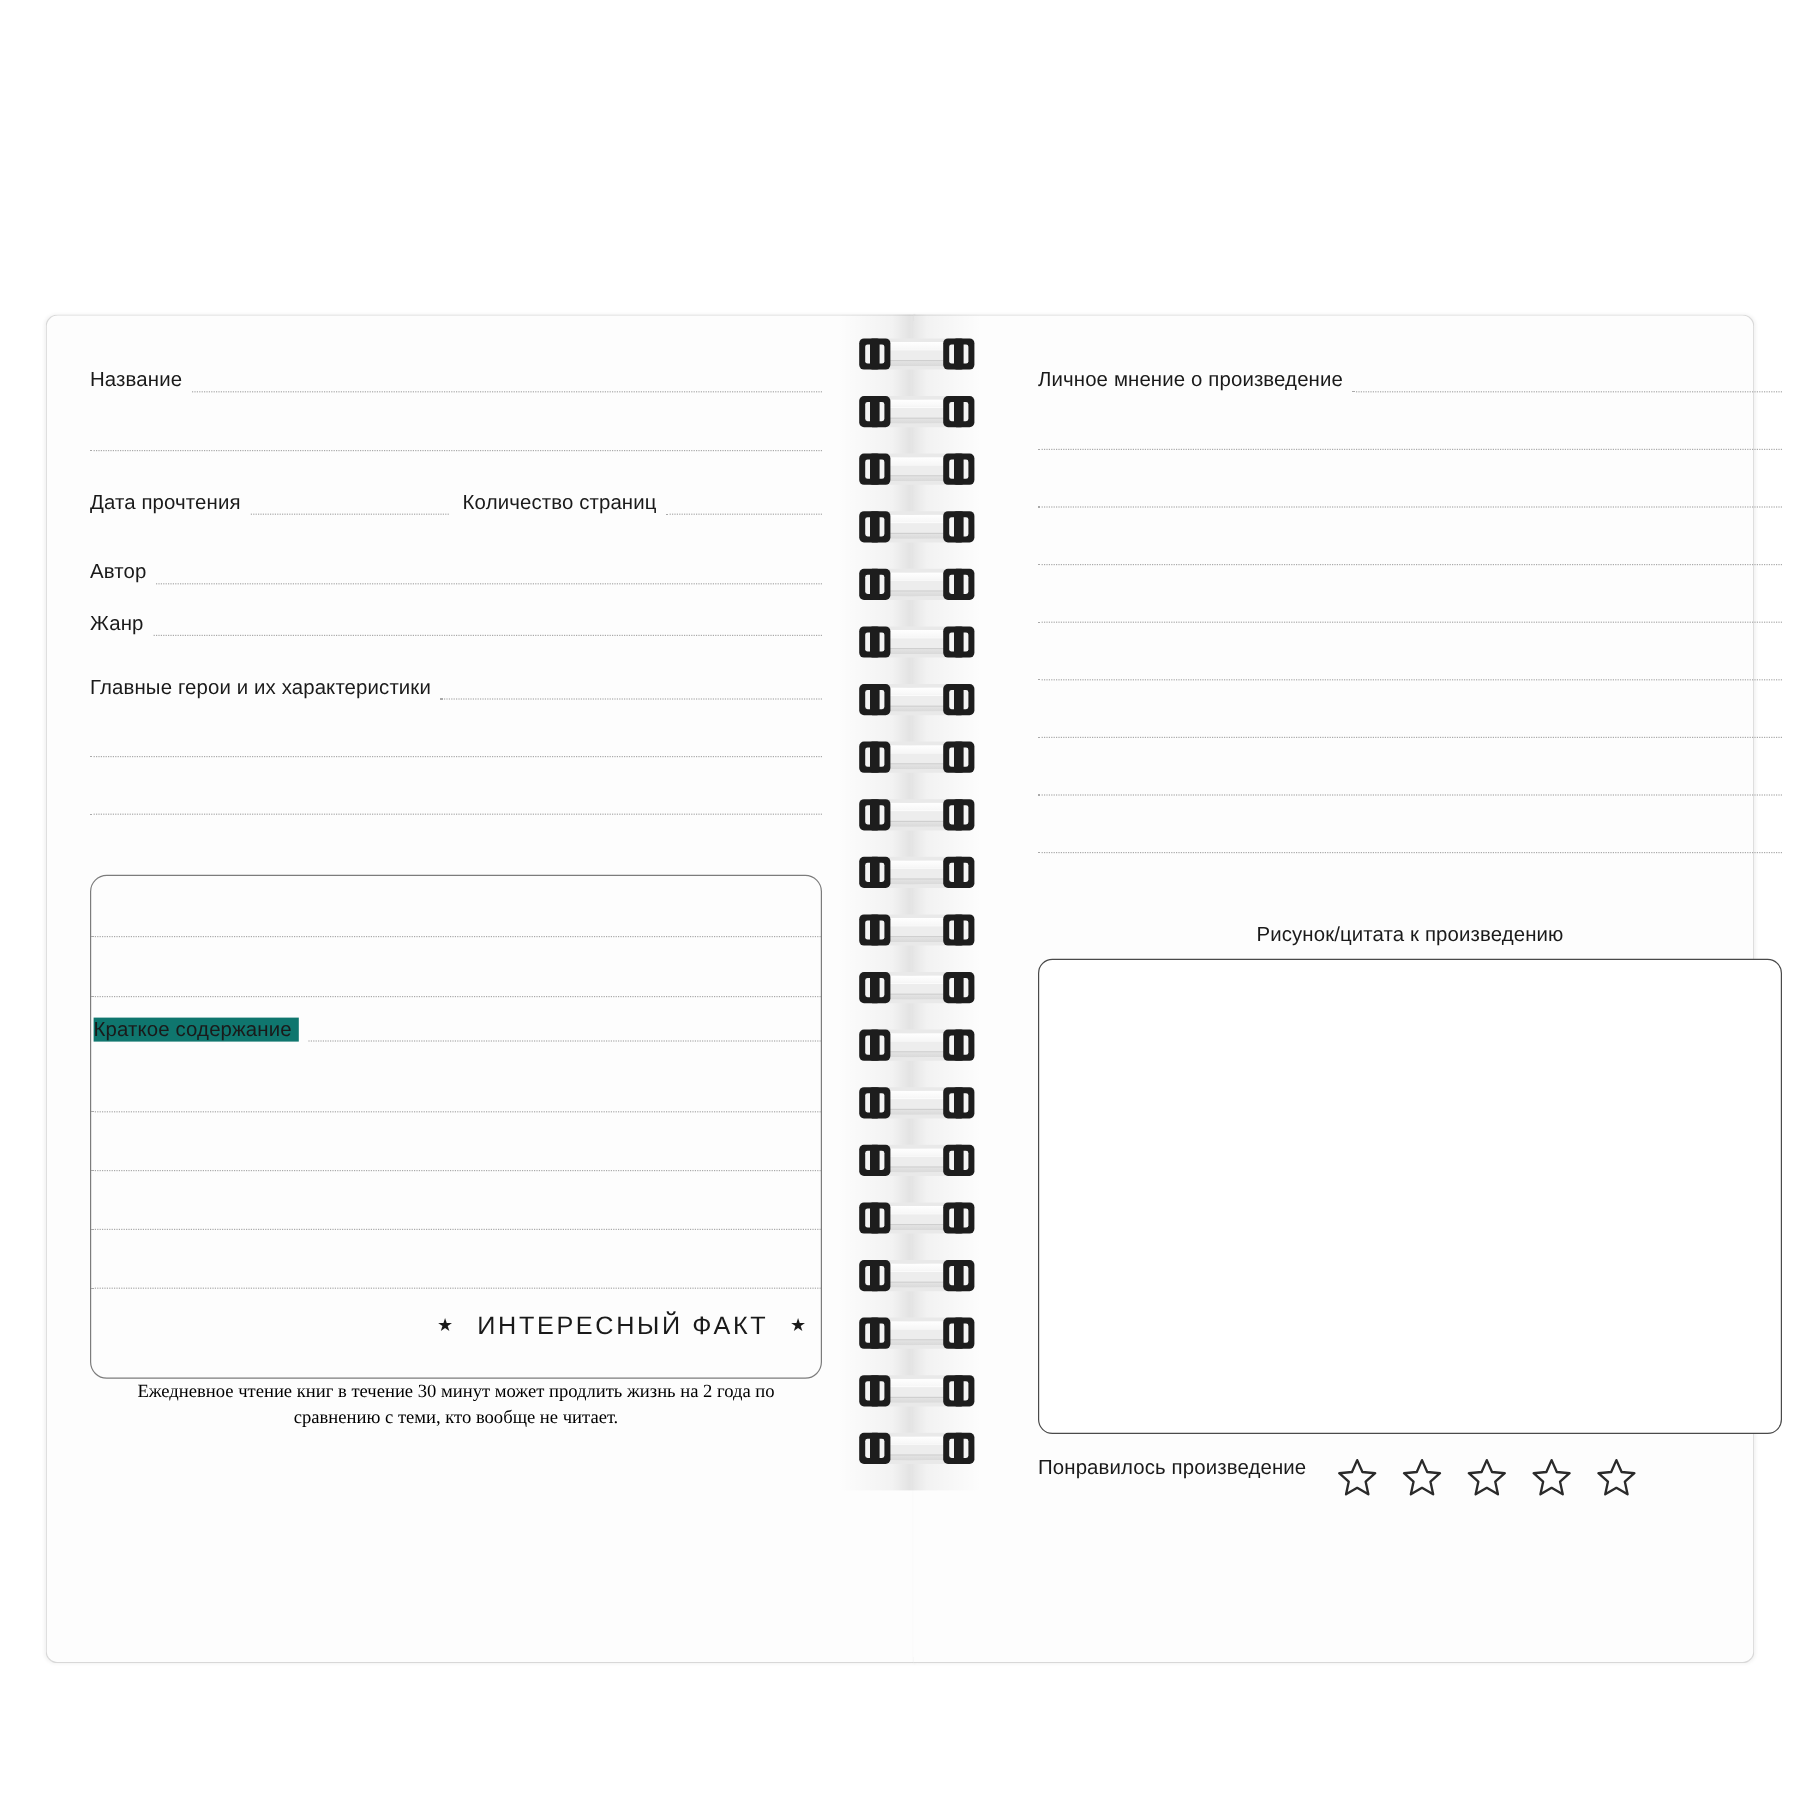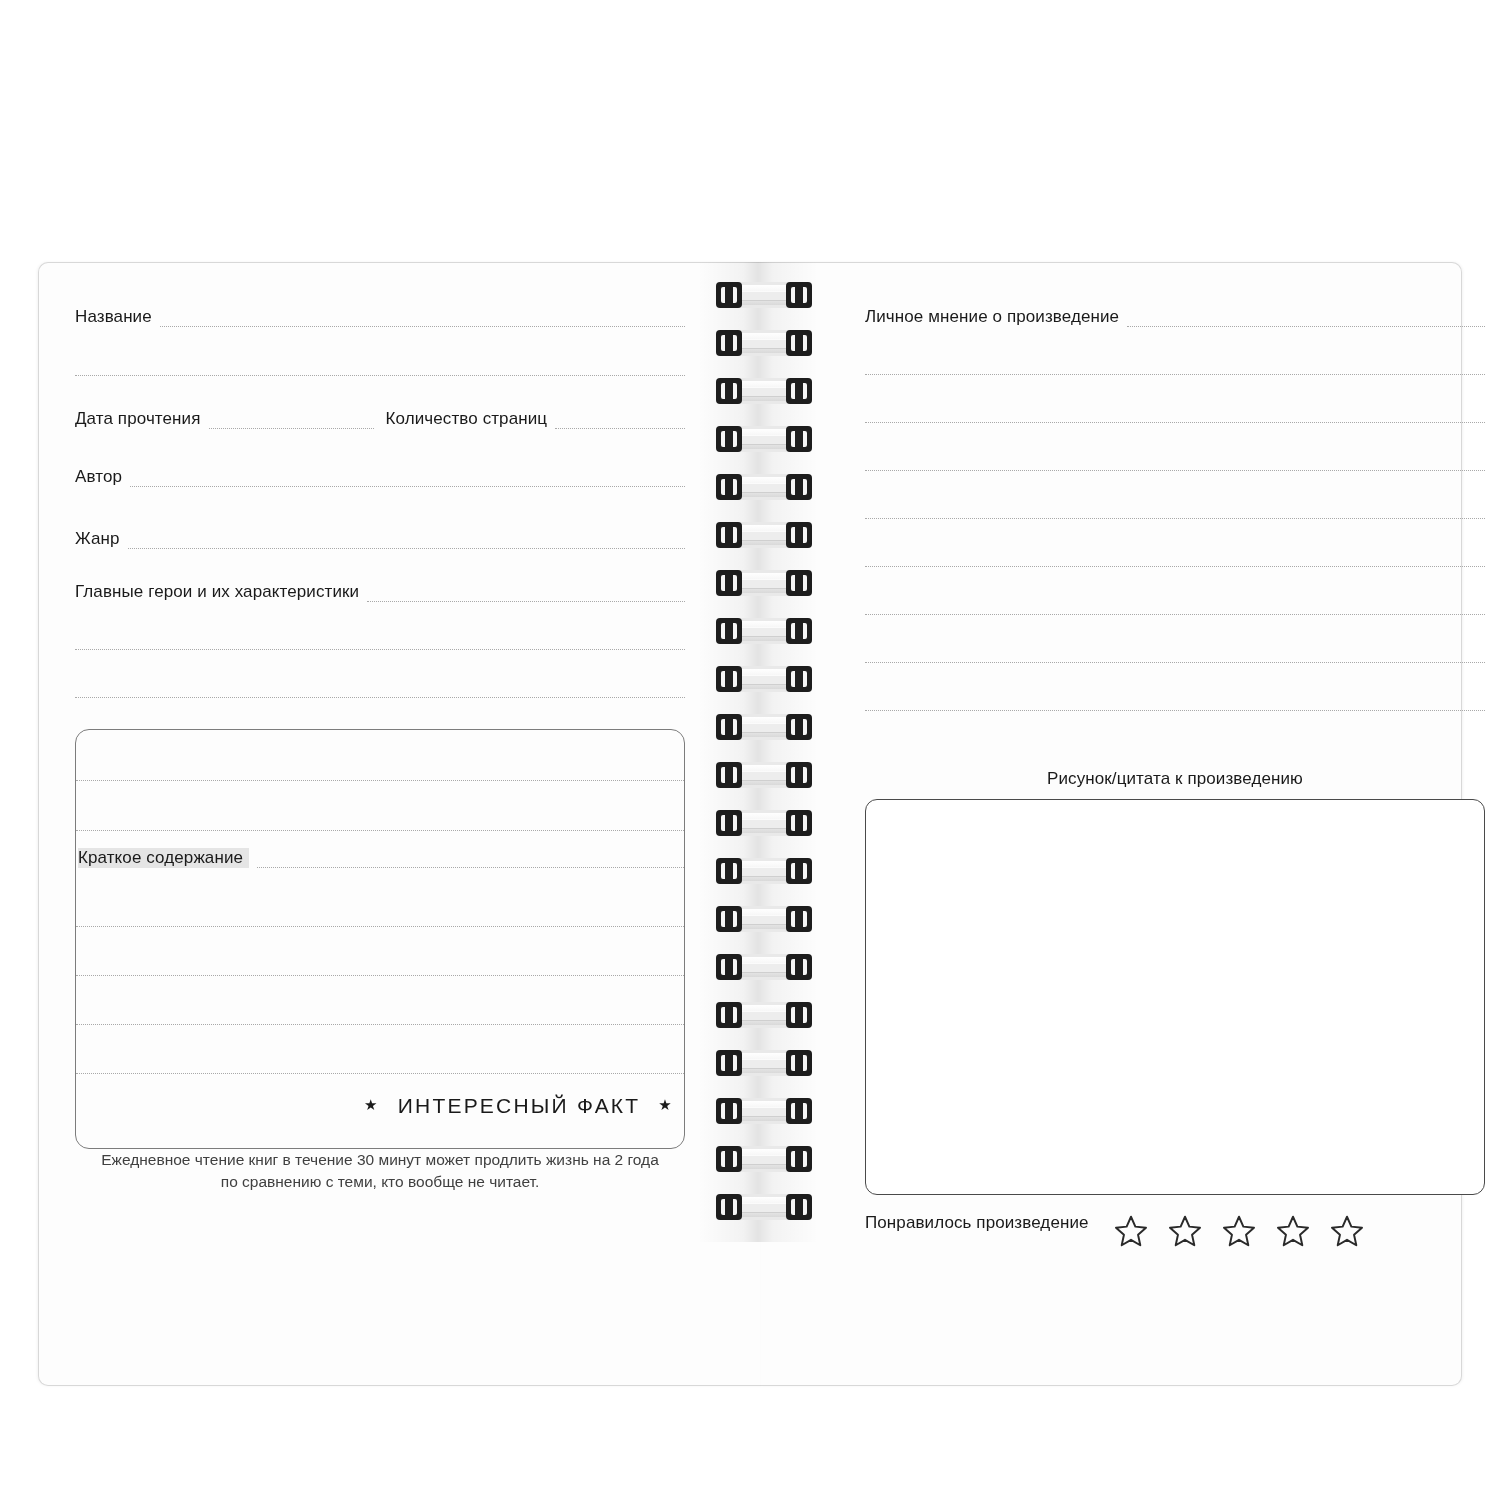--- a/index.html
+++ b/index.html
@@ -178,22 +178,23 @@
     font-size: 21px;
     letter-spacing: 2.2px;
     font-weight: 500;
     color: #1a1a1a;
   }
   .fact-title .star { font-size: 15px; vertical-align: 3px; }
   .fact-text {
     text-align: center;
     font-size: 15.5px;
     line-height: 1.45;
-    color: #404040;
+    color: #000000;
     margin-top: 6px;
+    font-family: Liberation Serif, serif;
   }
 
   
   .rp-inner {
     position: absolute;
     left: 104px;
     top: 30px;
     width: 620px;
   }
   .draw-box {
@@ -234,21 +235,21 @@
         <span class="dots" style="flex:0 0 165px;"></span>
         <span class="field-label" style="margin-left:12px;">Количество страниц</span>
         <span class="dots"></span>
       </div>
 
       <div class="row" style="margin-top:38px;">
         <span class="field-label">Автор</span>
         <span class="dots"></span>
       </div>
 
-      <div class="row" style="margin-top:42px;">
+      <div class="row" style="margin-top:23px;">
         <span class="field-label">Жанр</span>
         <span class="dots"></span>
       </div>
 
       <div class="row" style="margin-top:33px;">
         <span class="field-label">Главные герои и их характеристики</span>
         <span class="dots"></span>
       </div>
       <div class="full-dots" style="margin-top:47px;"></div>
       <div class="full-dots" style="margin-top:47px;"></div>
@@ -257,21 +258,21 @@
 
     <div class="note-box" style="position:absolute; left:36px; top:466px; width:610px; height:420px;">
       <div class="ruled" style="top:50px;  left:0; right:0;"></div>
       <div class="ruled" style="top:100px; left:0; right:0;"></div>
       <div class="ruled" style="top:196px; left:0; right:0;"></div>
       <div class="ruled" style="top:245px; left:0; right:0;"></div>
       <div class="ruled" style="top:294px; left:0; right:0;"></div>
       <div class="ruled" style="top:343px; left:0; right:0;"></div>
 
       <div class="row" style="position:absolute; left:2px; top:118px; width:606px;">
-        <span class="field-label" style="background:#e5e5e5; padding-right:6px;text-align:right;">Краткое содержание</span>
+        <span class="field-label" style="background:#0f766e; padding-right:6px;text-align:right;">Краткое содержание</span>
         <span class="dots"></span>
       </div>
 
       <div style="position:absolute; left:10px; right:10px; top:364px;">
         <div class="fact-title">
           <span class="star">★</span>
           <span style="margin:0 10px;">ИНТЕРЕСНЫЙ ФАКТ</span>
           <span class="star">★</span>
         </div>
       </div>

